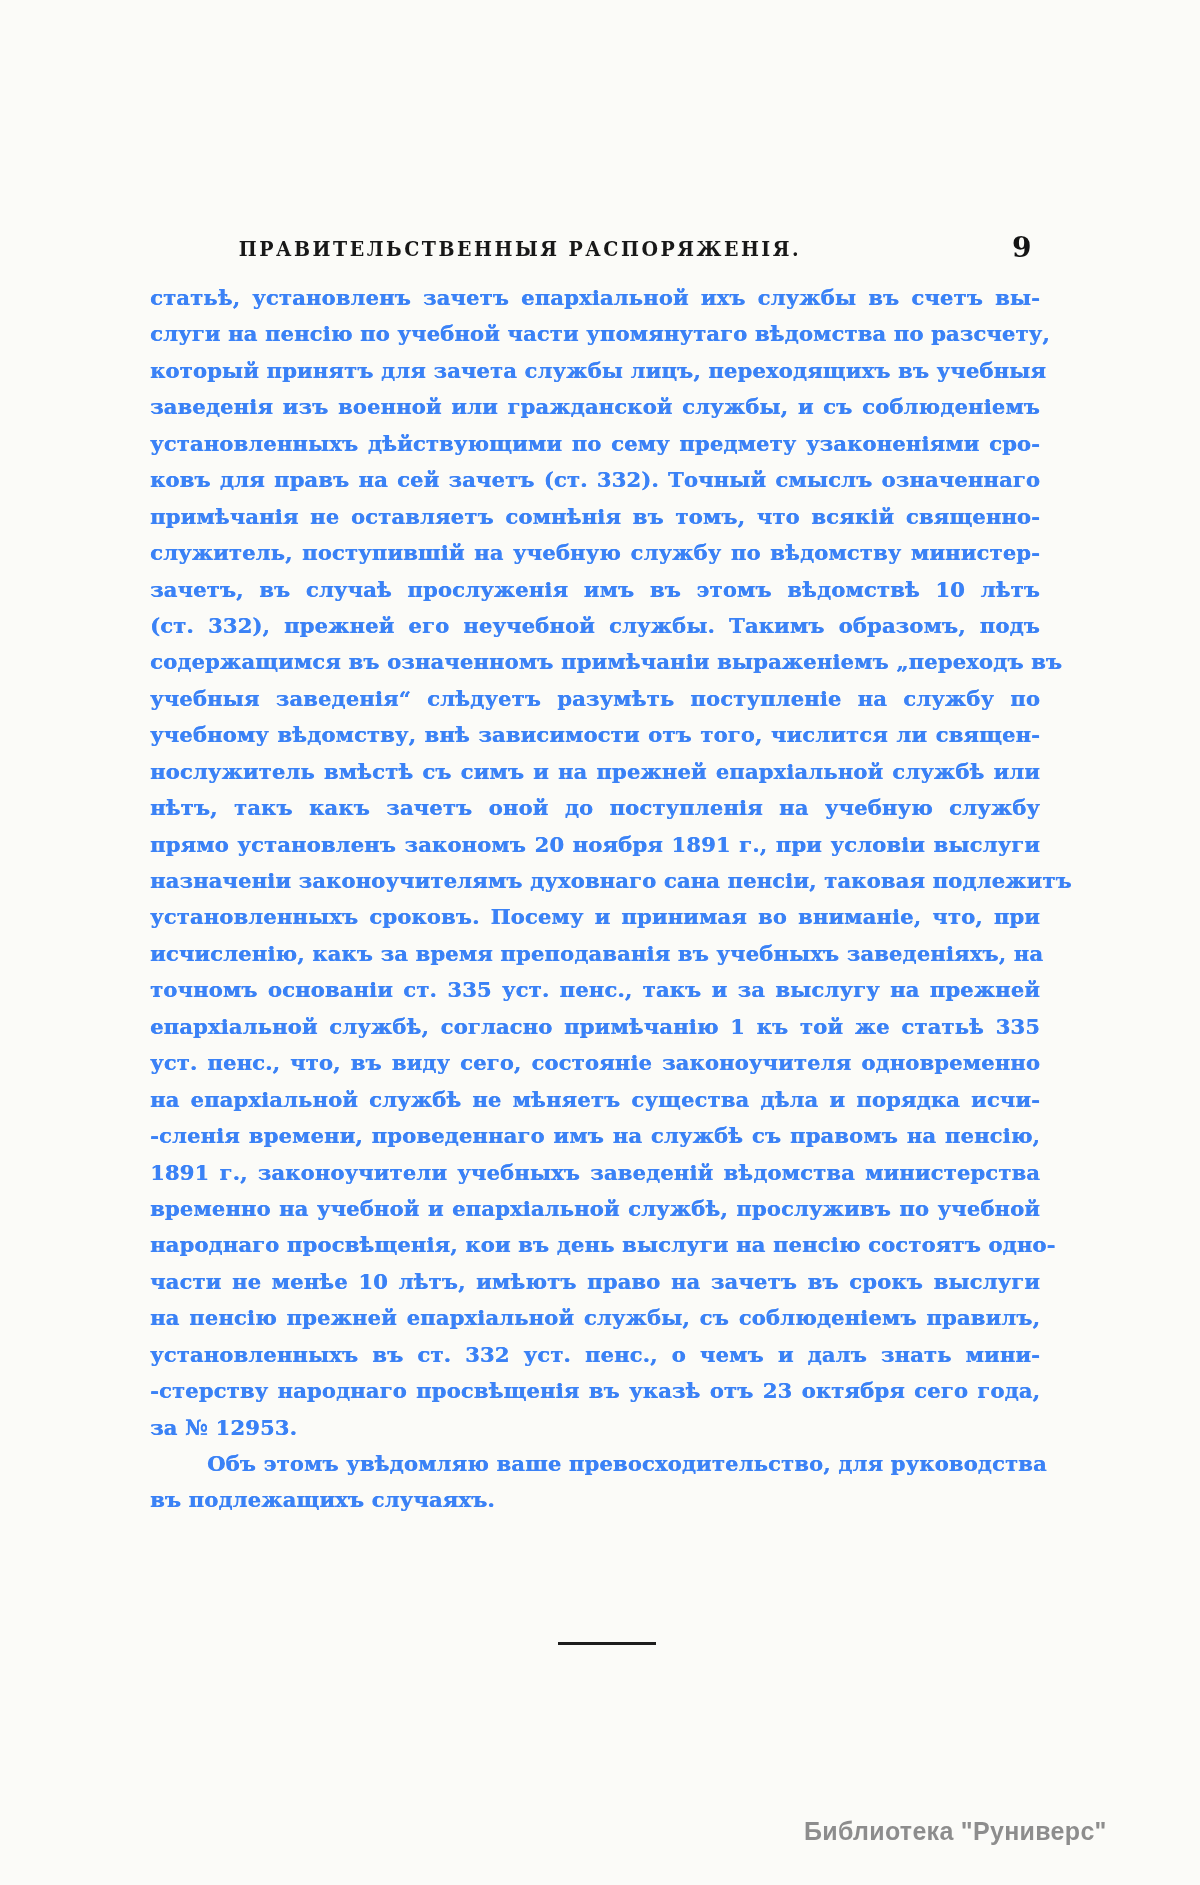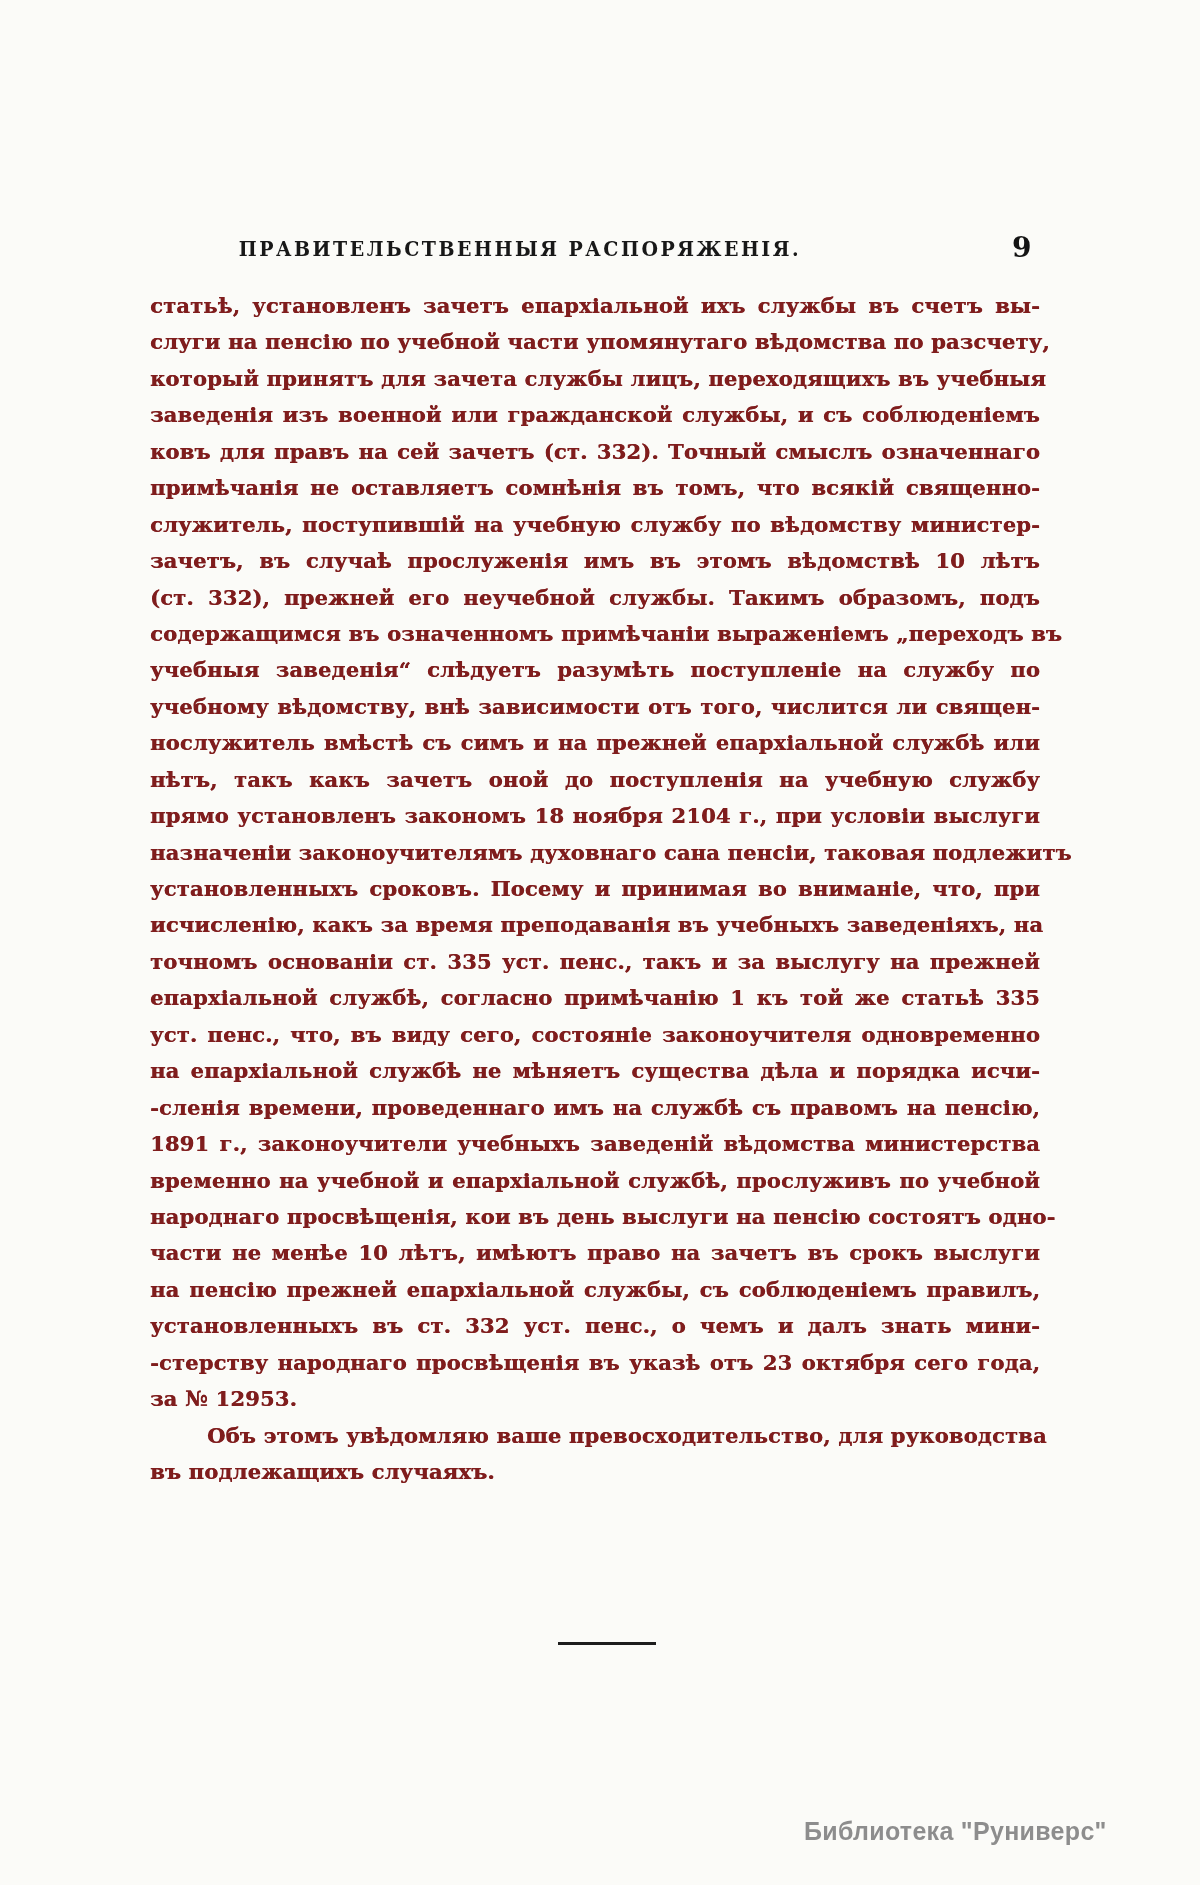--- a/index.html
+++ b/index.html
@@ -34,24 +34,24 @@
     position: absolute;
     top: 231px;
     left: 1012px;
     font-family: "DejaVu Serif", serif;
     font-weight: 700;
     font-size: 28px;
     color: #141414;
   }
   .text-block {
     position: absolute;
-    top: 288px;
+    top: 280px;
     left: 150px;
     width: 890px;
-    color: #7f1d1d;
+    color: #3b82f6;
   }
   .text-line {
     height: 36.45px;
     line-height: 36.45px;
     font-family: "DejaVu Serif", serif;
     font-weight: 700;
     font-size: 21px;
     letter-spacing: 0.2px;
     text-align: justify;
     text-align-last: justify;
@@ -91,31 +91,32 @@
 
   <div class="running-header">ПРАВИТЕЛЬСТВЕННЫЯ РАСПОРЯЖЕНІЯ.</div>
 
   <div class="page-number">9</div>
 
   <div class="text-block" id="text-block">
       <div class="text-line">статьѣ, установленъ зачетъ епархіальной ихъ службы въ счетъ вы-</div>
       <div class="text-line">слуги на пенсію по учебной части упомянутаго вѣдомства по разсчету,</div>
       <div class="text-line">который принятъ для зачета службы лицъ, переходящихъ въ учебныя</div>
       <div class="text-line">заведенія изъ военной или гражданской службы, и съ соблюденіемъ</div>
+      <div class="text-line">установленныхъ дѣйствующими по сему предмету узаконеніями сро-</div>
       <div class="text-line">ковъ для правъ на сей зачетъ (ст. 332). Точный смыслъ означеннаго</div>
       <div class="text-line">примѣчанія не оставляетъ сомнѣнія въ томъ, что всякій священно-</div>
       <div class="text-line">служитель, поступившій на учебную службу по вѣдомству министер-</div>
       <div class="text-line">зачетъ, въ случаѣ прослуженія имъ въ этомъ вѣдомствѣ 10 лѣтъ</div>
       <div class="text-line">(ст. 332), прежней его неучебной службы. Такимъ образомъ, подъ</div>
       <div class="text-line">содержащимся въ означенномъ примѣчаніи выраженіемъ „переходъ въ</div>
       <div class="text-line">учебныя заведенія“ слѣдуетъ разумѣть поступленіе на службу по</div>
       <div class="text-line">учебному вѣдомству, внѣ зависимости отъ того, числится ли священ-</div>
       <div class="text-line">нослужитель вмѣстѣ съ симъ и на прежней епархіальной службѣ или</div>
       <div class="text-line">нѣтъ, такъ какъ зачетъ оной до поступленія на учебную службу</div>
-      <div class="text-line">прямо установленъ закономъ 18 ноября 2104 г., при условіи выслуги</div>
+      <div class="text-line">прямо установленъ закономъ 20 ноября 1891 г., при условіи выслуги</div>
       <div class="text-line">назначеніи законоучителямъ духовнаго сана пенсіи, таковая подлежитъ</div>
       <div class="text-line">установленныхъ сроковъ. Посему и принимая во вниманіе, что, при</div>
       <div class="text-line">исчисленію, какъ за время преподаванія въ учебныхъ заведеніяхъ, на</div>
       <div class="text-line">точномъ основаніи ст. 335 уст. пенс., такъ и за выслугу на прежней</div>
       <div class="text-line">епархіальной службѣ, согласно примѣчанію 1 къ той же статьѣ 335</div>
       <div class="text-line">уст. пенс., что, въ виду сего, состояніе законоучителя одновременно</div>
       <div class="text-line">на епархіальной службѣ не мѣняетъ существа дѣла и порядка исчи-</div>
       <div class="text-line">-сленія времени, проведеннаго имъ на службѣ съ правомъ на пенсію,</div>
       <div class="text-line">1891 г., законоучители учебныхъ заведеній вѣдомства министерства</div>
       <div class="text-line">временно на учебной и епархіальной службѣ, прослуживъ по учебной</div>

